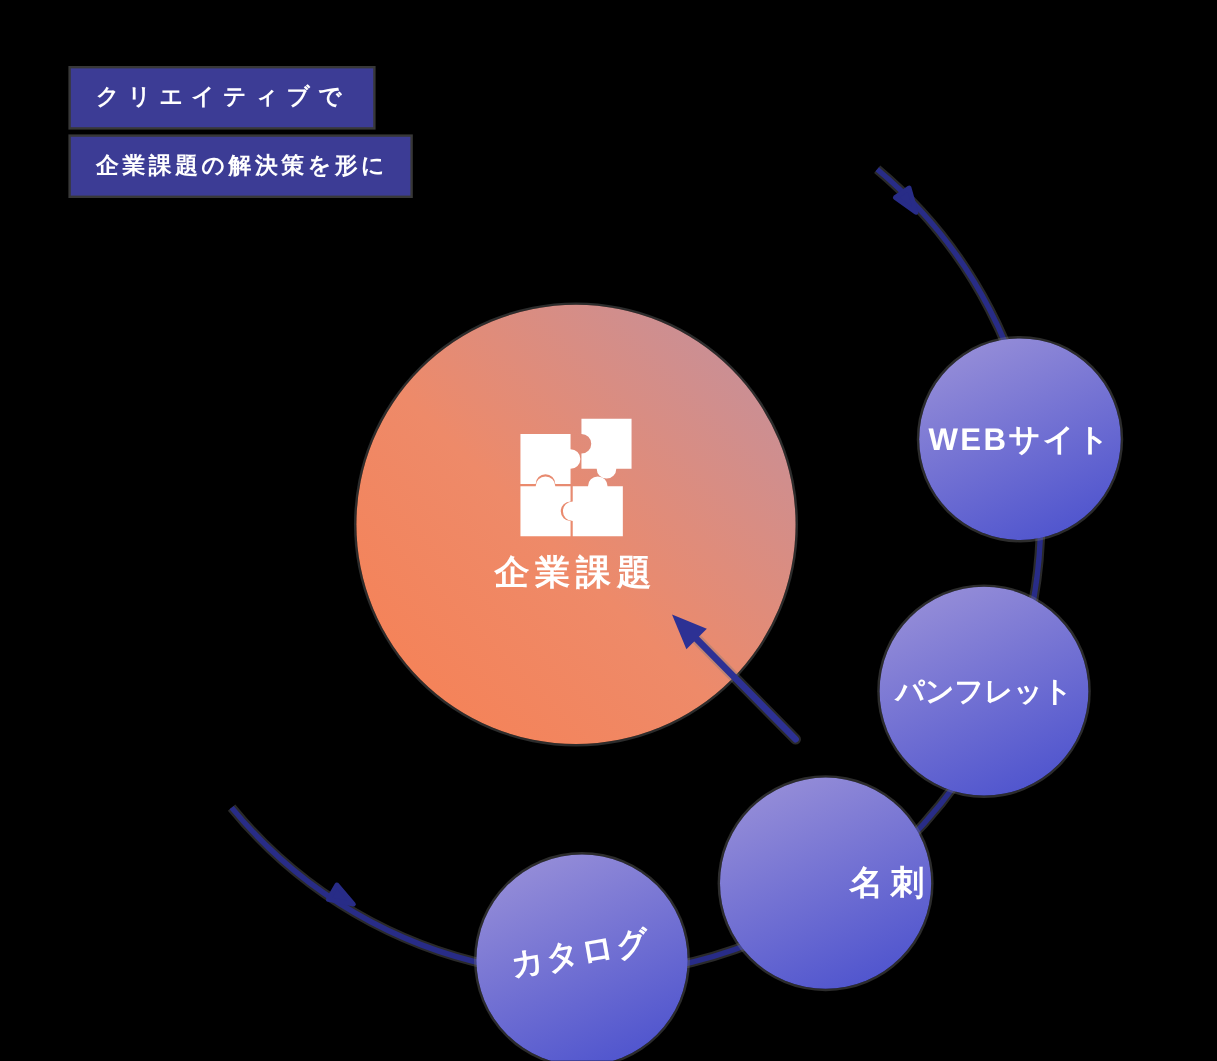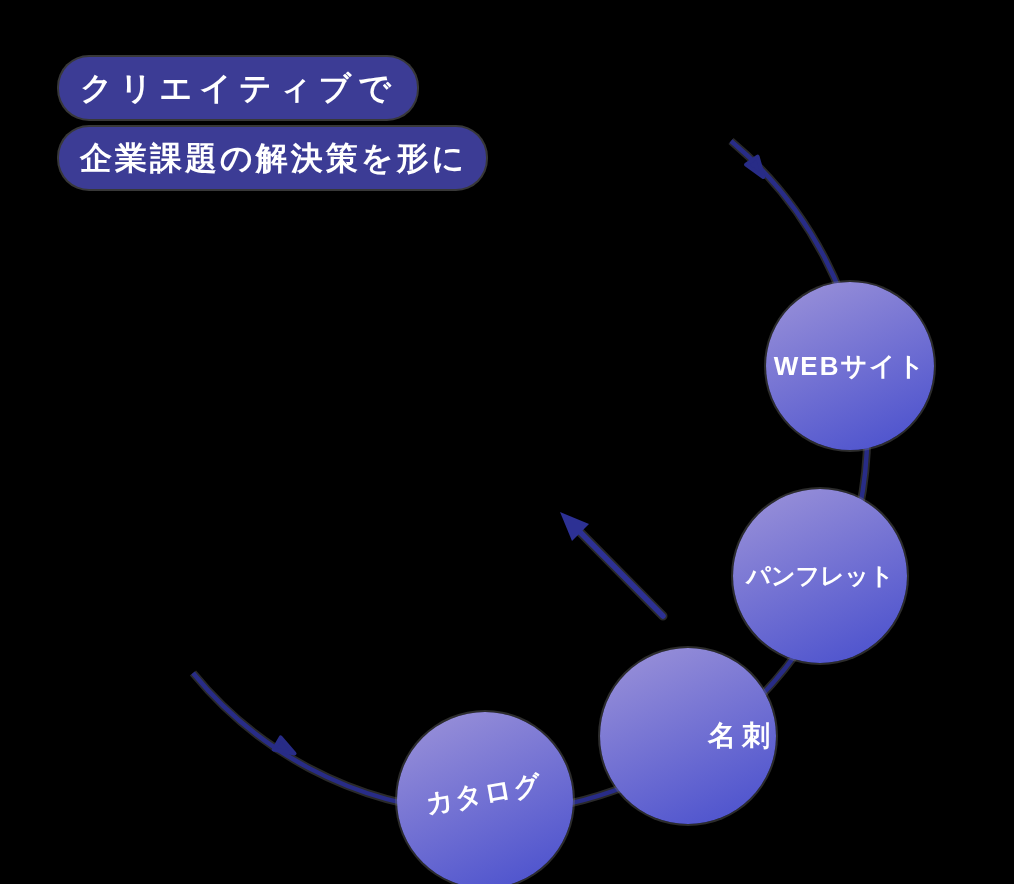--- a/index.html
+++ b/index.html
@@ -9,24 +9,23 @@
     font-family:"Liberation Sans","DejaVu Sans",sans-serif;
   }
   .canvas{position:absolute;inset:0;}
 
   
   .headline{position:absolute;left:59px;top:57px;}
   .headline-line{
     display:inline-block;
     background:var(--headline-bg,#3c3c95);
     color:var(--headline-text,#fff);
-    font-weight:700;font-size:32px;line-height:1;
+    font-weight:700;font-size:19px;line-height:1;
     padding:15px 19px 15px 21px;
     box-shadow:0 0 0 2px rgba(125,125,125,.45);
-    border-radius:30px;
   }
   .headline-line.l1{letter-spacing:7px;}
   .headline-line.l2{margin-top:8px;letter-spacing:3px;}
 
   
   .node{
     position:absolute;border-radius:50%;
     display:flex;align-items:center;justify-content:center;
     box-shadow:0 0 0 2px rgba(125,125,125,.35);
   }
@@ -80,20 +79,35 @@
 
   <div class="headline">
     <div>
       <span class="headline-line l1">クリエイティブで</span>
     </div>
     <div>
       <span class="headline-line l2">企業課題の解決策を形に</span>
     </div>
   </div>
 
+  <div class="node center-node">
+    <span class="icon-wrap">
+      <svg width="118" height="118" viewBox="0 0 130 130" fill="var(--icon,#ffffff)">
+
+        <path d="M14,26 h46 v14 a9,9 0 0 1 0,18 v14 h-14 a9,9 0 1 0 -18,0 h-14 z"></path>
+
+        <path d="M70,12 h46 v46 h-14 a9,9 0 1 1 -18,0 h-14 v-14 a9,9 0 1 0 0,-18 v-14 z"></path>
+
+        <path d="M14,74 h14 a9,9 0 1 1 18,0 h14 v14 a9,9 0 1 0 0,18 v14 h-46 z"></path>
+
+        <path d="M62,74 h14 a9,9 0 1 1 18,0 h14 v46 h-46 v-14 a9,9 0 1 1 0,-18 v-14 z"></path>
+      </svg>
+    </span>
+    <span class="node-label">企業課題</span>
+  </div>
 
   <div class="node satellite sat-website">
     <span class="node-label">WEBサイト</span>
   </div>
   <div class="node satellite sat-pamphlet">
     <span class="node-label">パンフレット</span>
   </div>
   <div class="node satellite sat-meishi">
     <span class="node-label">名刺</span>
   </div>

